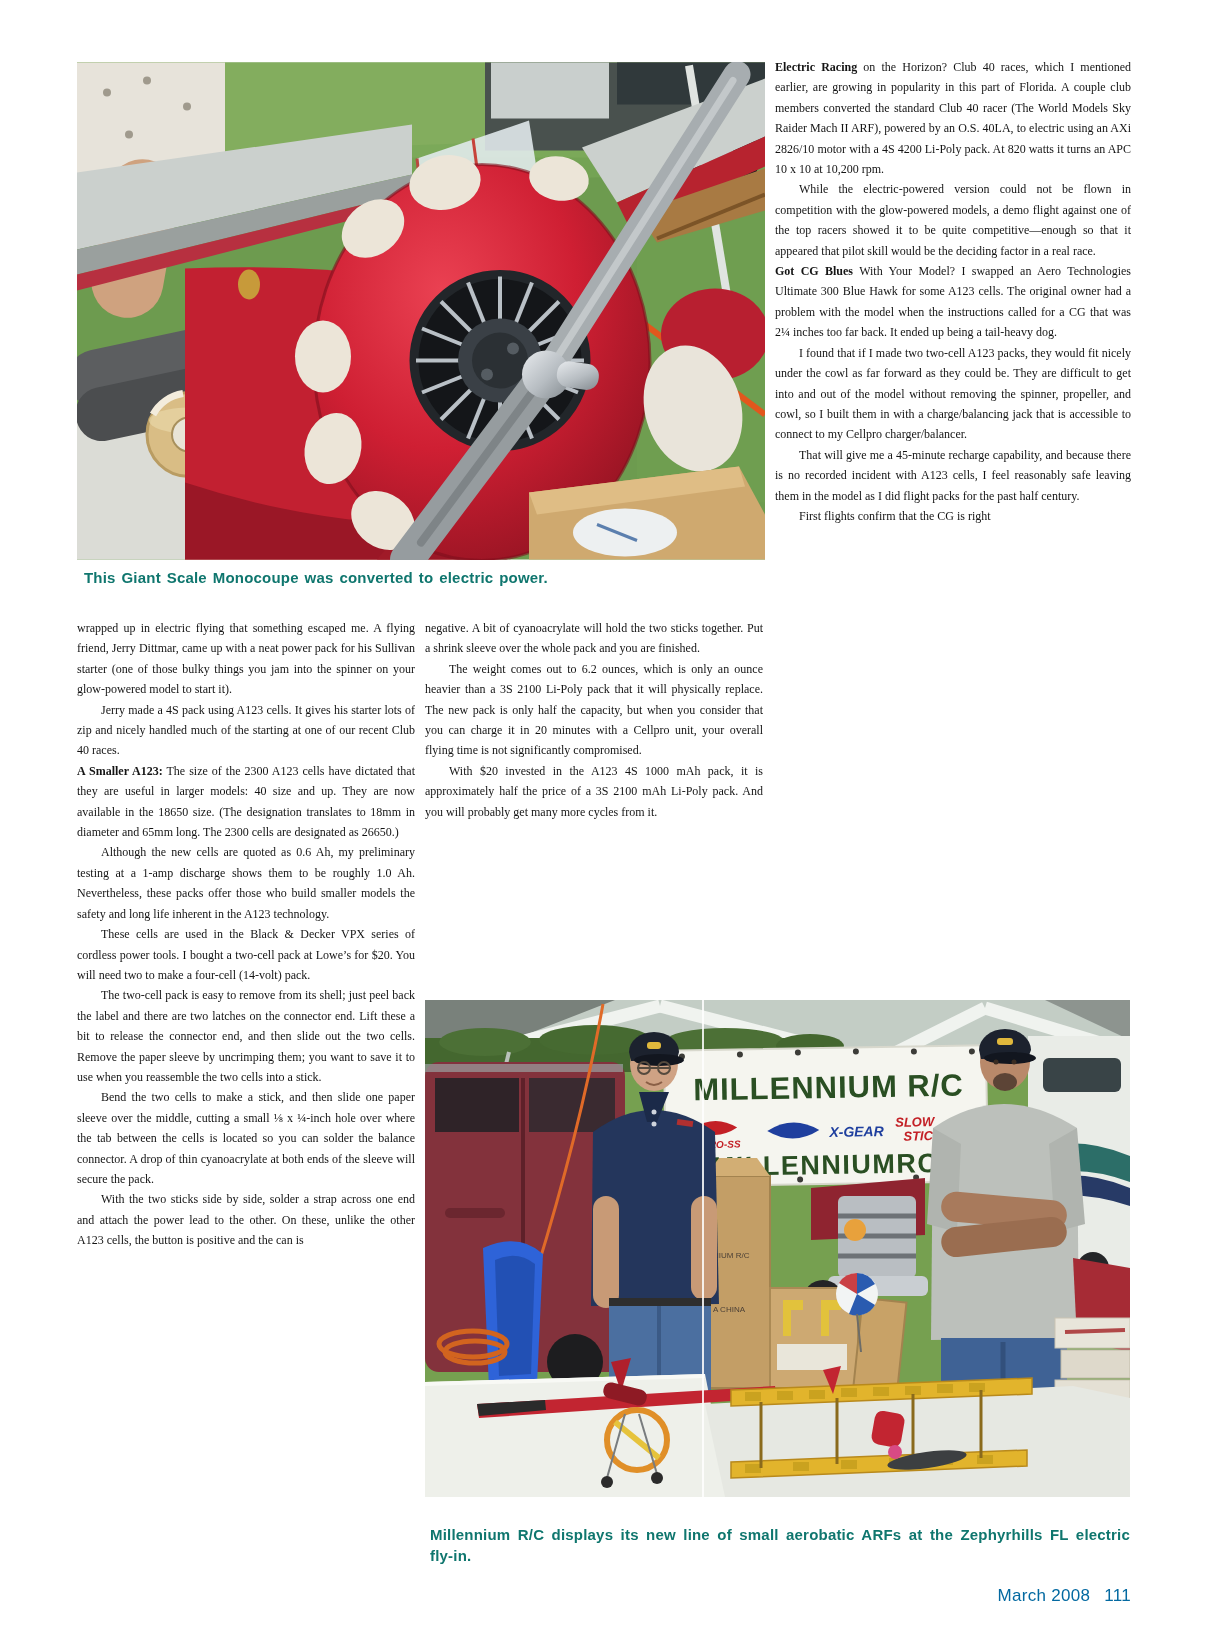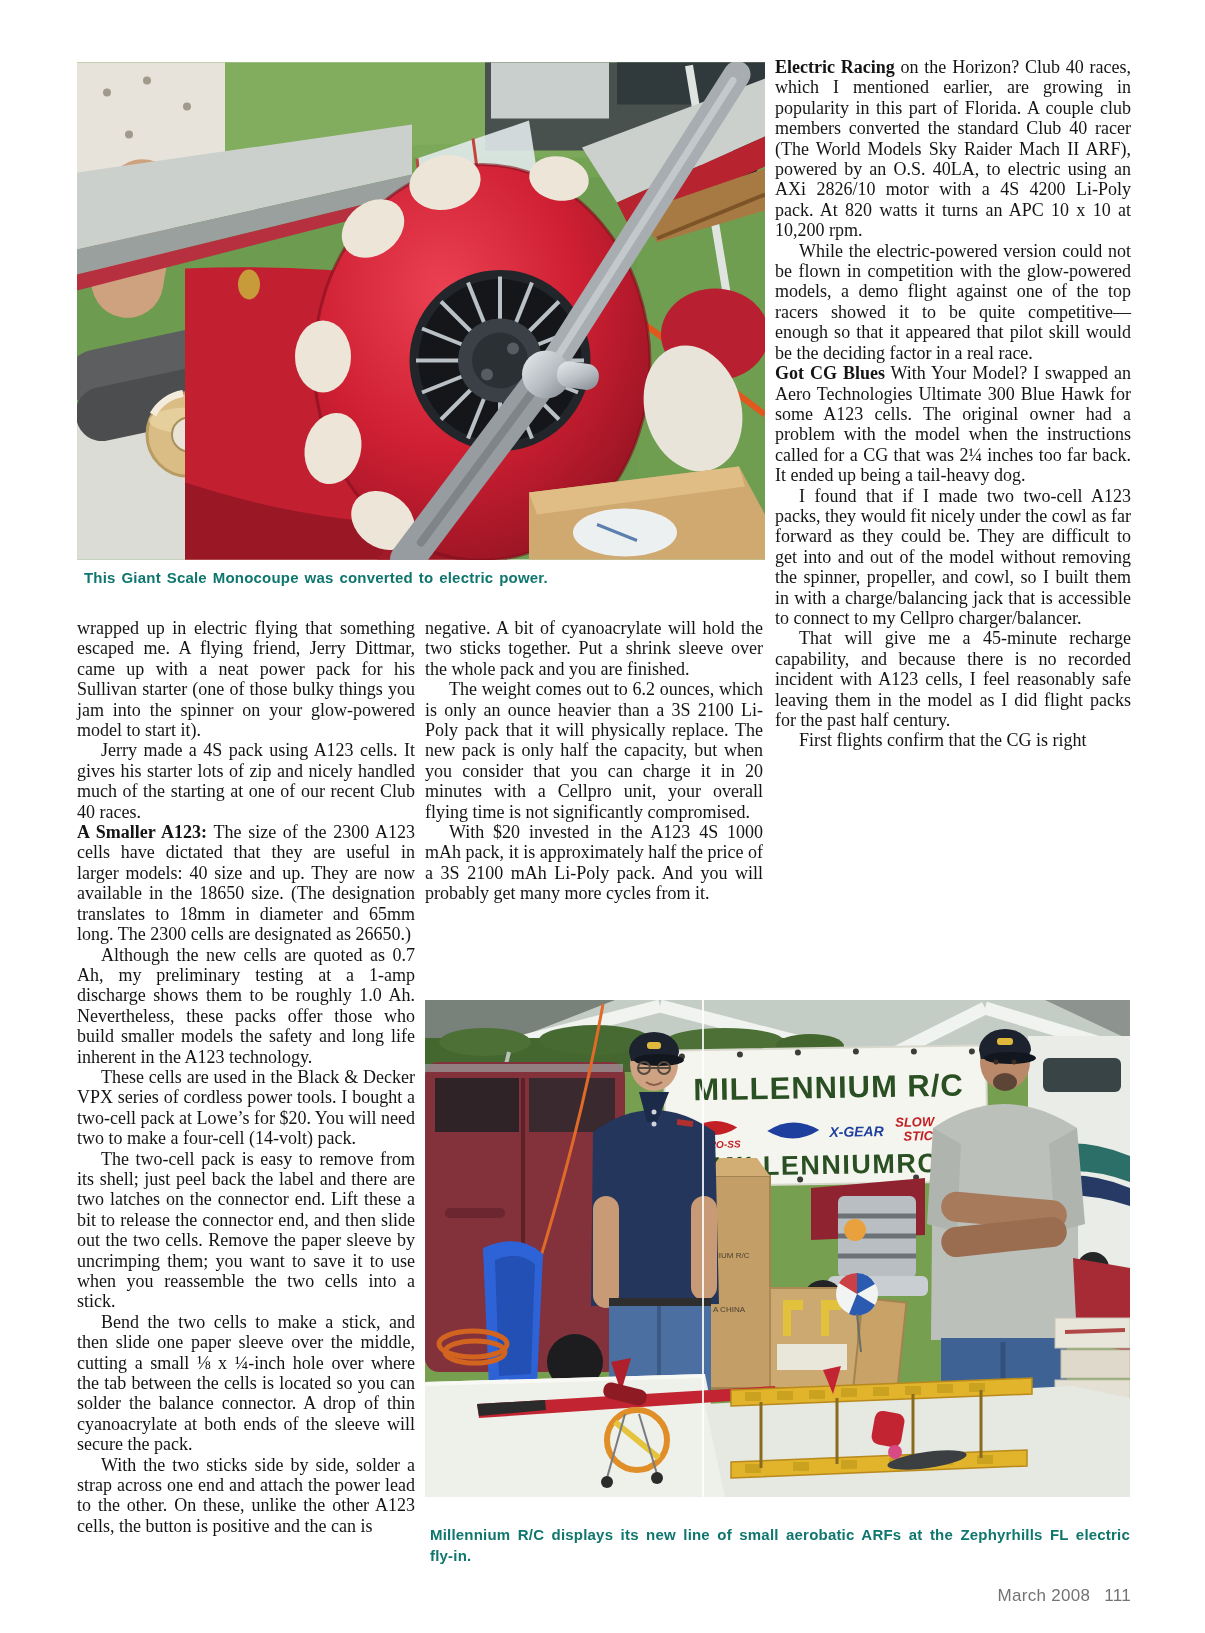--- a/index.html
+++ b/index.html
@@ -1,27 +1,27 @@
 <!DOCTYPE html>
 <html><head>
 <meta charset="utf-8">
 <style>
   html,body{margin:0;padding:0;background:#ffffff;}
   #page{position:relative;width:1205px;height:1633px;background:#ffffff;overflow:hidden;
         font-family:"Liberation Serif", serif;color:#141414;}
-  .col{position:absolute;font-size:18px;line-height:20.4px;text-align:justify;}
+  .col{position:absolute;font-size:12px;line-height:20.4px;text-align:justify;}
   .col p{margin:0;}
   .ind{text-indent:24px;}
   .sect{margin-top:20.4px;}
   b.lead{font-weight:bold;}
   .caption{position:absolute;font-family:"Liberation Sans", sans-serif;font-weight:bold;
            font-size:15px;line-height:21px;color:#0f766e;letter-spacing:.2px;word-spacing:1.5px;}
   #caption-bottom{text-align:justify;}
   #footer{position:absolute;left:775px;top:1586px;width:356px;text-align:right;
-          font-family:"Liberation Sans", sans-serif;font-size:17px;color:#737373;letter-spacing:.3px;}
+          font-family:"Liberation Sans", sans-serif;font-size:17px;color:#0369a1;letter-spacing:.3px;}
   #footer .pgnum{margin-left:14px;}
   .photo{position:absolute;display:block;}
   svg text{font-family:"Liberation Sans", sans-serif;}
 </style>
 </head>
 <body>
 
 <div id="page">
 
   <svg class="photo" style="left:77px;top:62px" width="688" height="498" viewBox="0 0 688 497" aria-hidden="true">
@@ -177,21 +177,21 @@
     <p class="sect"><b class="lead">Got CG Blues</b><span> With Your Model? I swapped an Aero Technologies Ultimate 300 Blue Hawk for some A123 cells. The original owner had a problem with the model when the instructions called for a CG that was 2¼ inches too far back. It ended up being a tail-heavy dog.</span></p>
     <p class="ind"><span>I found that if I made two two-cell A123 packs, they would fit nicely under the cowl as far forward as they could be. They are difficult to get into and out of the model without removing the spinner, propeller, and cowl, so I built them in with a charge/balancing jack that is accessible to connect to my Cellpro charger/balancer.</span></p>
     <p class="ind"><span>That will give me a 45-minute recharge capability, and because there is no recorded incident with A123 cells, I feel reasonably safe leaving them in the model as I did flight packs for the past half century.</span></p>
     <p class="ind"><span>First flights confirm that the CG is right</span></p>
   </div>
 
   <div class="col" style="left:77px;top:618px;width:338px">
     <p><span>wrapped up in electric flying that something escaped me. A flying friend, Jerry Dittmar, came up with a neat power pack for his Sullivan starter (one of those bulky things you jam into the spinner on your glow-powered model to start it).</span></p>
     <p class="ind"><span>Jerry made a 4S pack using A123 cells. It gives his starter lots of zip and nicely handled much of the starting at one of our recent Club 40 races.</span></p>
     <p class="sect"><b class="lead">A Smaller A123:</b><span> The size of the 2300 A123 cells have dictated that they are useful in larger models: 40 size and up. They are now available in the 18650 size. (The designation translates to 18mm in diameter and 65mm long. The 2300 cells are designated as 26650.)</span></p>
-    <p class="ind"><span>Although the new cells are quoted as 0.7 Ah, my preliminary testing at a 1-amp discharge shows them to be roughly 1.0 Ah. Nevertheless, these packs offer those who build smaller models the safety and long life inherent in the A123 technology.</span></p>
+    <p class="ind"><span>Although the new cells are quoted as 0.6 Ah, my preliminary testing at a 1-amp discharge shows them to be roughly 1.0 Ah. Nevertheless, these packs offer those who build smaller models the safety and long life inherent in the A123 technology.</span></p>
     <p class="ind"><span>These cells are used in the Black &amp; Decker VPX series of cordless power tools. I bought a two-cell pack at Lowe’s for $20. You will need two to make a four-cell (14-volt) pack.</span></p>
     <p class="ind"><span>The two-cell pack is easy to remove from its shell; just peel back the label and there are two latches on the connector end. Lift these a bit to release the connector end, and then slide out the two cells. Remove the paper sleeve by uncrimping them; you want to save it to use when you reassemble the two cells into a stick.</span></p>
     <p class="ind"><span>Bend the two cells to make a stick, and then slide one paper sleeve over the middle, cutting a small ⅛ x ¼-inch hole over where the tab between the cells is located so you can solder the balance connector. A drop of thin cyanoacrylate at both ends of the sleeve will secure the pack.</span></p>
     <p class="ind"><span>With the two sticks side by side, solder a strap across one end and attach the power lead to the other. On these, unlike the other A123 cells, the button is positive and the can is</span></p>
   </div>
 
   <div class="col" style="left:425px;top:618px;width:338px">
     <p><span>negative. A bit of cyanoacrylate will hold the two sticks together. Put a shrink sleeve over the whole pack and you are finished.</span></p>
     <p class="ind"><span>The weight comes out to 6.2 ounces, which is only an ounce heavier than a 3S 2100 Li-Poly pack that it will physically replace. The new pack is only half the capacity, but when you consider that you can charge it in 20 minutes with a Cellpro unit, your overall flying time is not significantly compromised.</span></p>
     <p class="ind"><span>With $20 invested in the A123 4S 1000 mAh pack, it is approximately half the price of a 3S 2100 mAh Li-Poly pack. And you will probably get many more cycles from it.</span></p>

